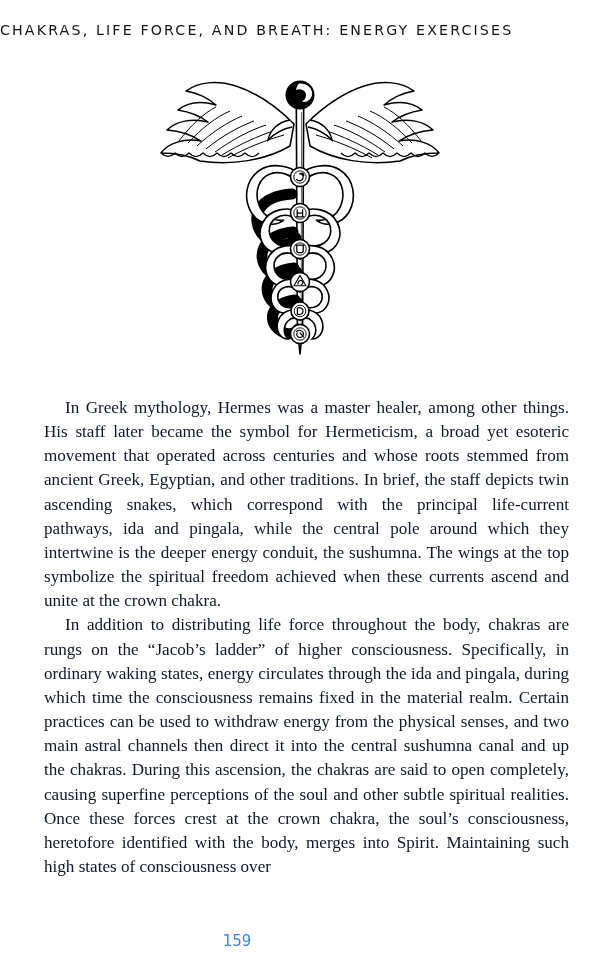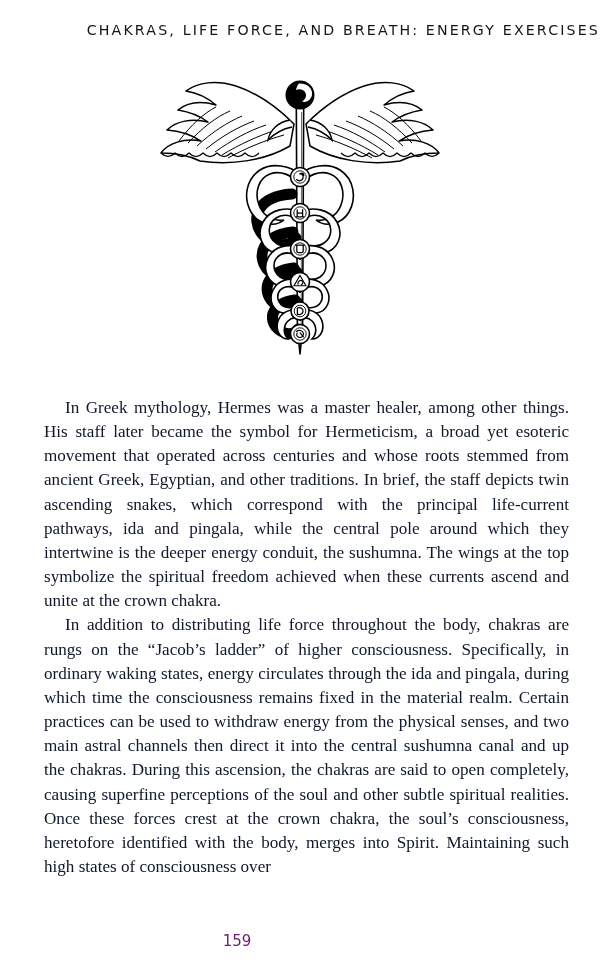--- a/index.html
+++ b/index.html
@@ -21,21 +21,21 @@
     inset: 0;
     background: #ffffff;
   }
 
   
   .running-head {
     position: absolute;
     top: 22px;
     left: 0;
     width: 600px;
-    text-align: right;
+    text-align: left;
     font-family: "DejaVu Sans", "Liberation Sans", sans-serif;
     font-size: 14.2px;
     font-weight: 400;
     letter-spacing: 2.15px;
     color: #151515;
     white-space: nowrap;
   }
 
   
   .figure {
@@ -72,21 +72,21 @@
 
   
   .folio {
     position: absolute;
     top: 932px;
     left: 0;
     width: 474px;
     text-align: center;
     font-family: "DejaVu Sans", "Liberation Sans", sans-serif;
     font-size: 15px;
-    color: #701a75;
+    color: #3b82f6;
   }
 </style>
 </head>
 <body>
 
 <div class="page">
 
   <div class="running-head">CHAKRAS, LIFE FORCE, AND BREATH: ENERGY EXERCISES</div>
 
   <div class="figure">

